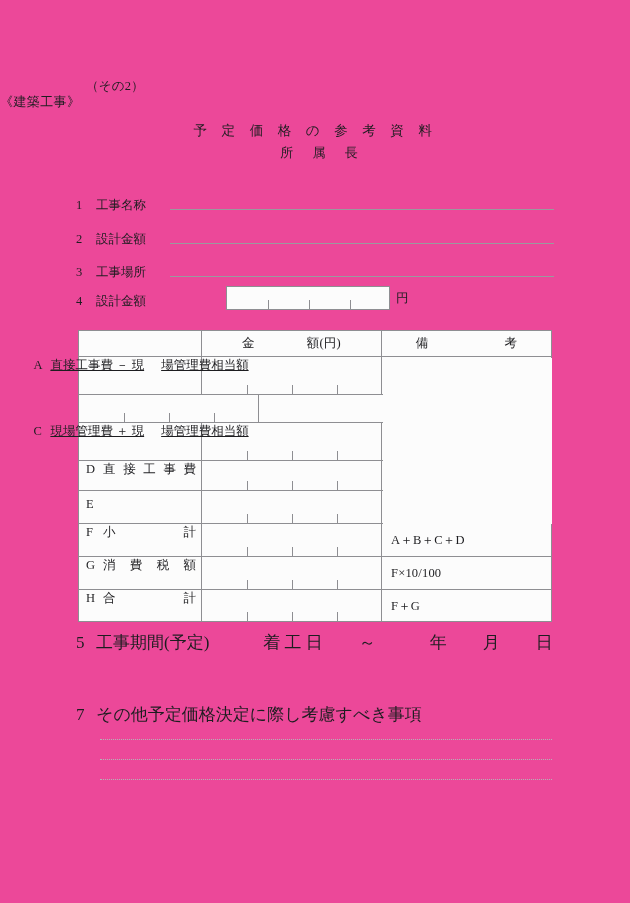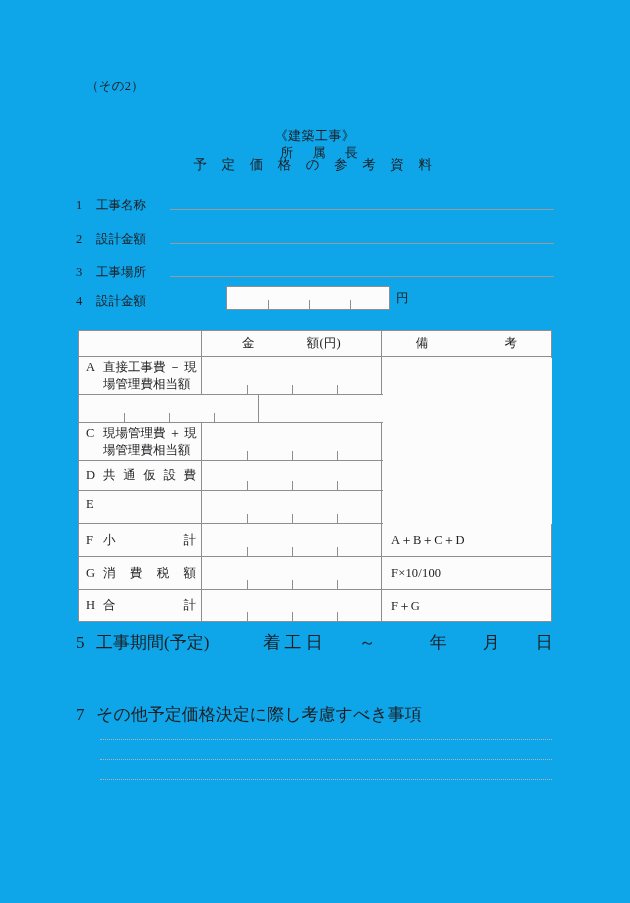--- a/index.html
+++ b/index.html
@@ -9,54 +9,52 @@
     background: #ffffff;
   }
   body {
     font-family: "Liberation Serif", "DejaVu Serif", serif;
     color: #1d1d20;
   }
   .page {
     position: relative;
     width: 630px;
     height: 903px;
-    background: #0ea5e9;
+    background: #ec4899;
     overflow: hidden;
   }
 
   
   .doc-ref {
     position: absolute;
     left: 86px;
     top: 78px;
     font-size: 12.5px;
     letter-spacing: 0.2px;
     white-space: nowrap;
   }
   .doc-cat {
     position: absolute;
     left: 0;
     right: 0;
     top: 93px;
-    text-align: center;
+    text-align: left;
     font-size: 13px;
     letter-spacing: 0.4px;
-    margin-top: 34px;
   }
   .doc-title {
     position: absolute;
     left: 0;
     right: 0;
     top: 122px;
     text-align: center;
     font-size: 13.5px;
     letter-spacing: 5.6px;
     padding-left: 1px;
     white-space: nowrap;
-    margin-top: 34px;
   }
   .doc-office {
     position: absolute;
     left: 0;
     right: 0;
     top: 144px;
     text-align: center;
     font-size: 13px;
     letter-spacing: 8px;
     padding-left: 16px;
@@ -166,22 +164,23 @@
   .th-rem span.a { margin-right: 76px; }
 
   
   .itm {
     position: absolute;
     left: 7px;
     right: 5px;
     top: 0;
     bottom: 0;
     display: flex;
-    flex-direction: column;
+    flex-direction: row;
     justify-content: center;
+    text-decoration: underline;
   }
   .itm .ln {
     display: block;
     line-height: 17px;
     white-space: nowrap;
   }
   .itm .code {
     display: inline-block;
     width: 17px;
   }
@@ -332,21 +331,21 @@
         <span class="tick-a" style="left:45px"></span>
         <span class="tick-a" style="left:90px"></span>
         <span class="tick-a" style="left:135px"></span>
       </div>
       <div class="c-rem"></div>
     </div>
 
     <div class="trow" style="height:30px">
       <div class="c-item">
         <div class="itm">
-          <span class="ln"><span class="code">D</span><span class="spread">共通仮設費</span></span>
+          <span class="ln"><span class="code">D</span><span class="spread">直接工事費</span></span>
         </div>
       </div>
       <div class="c-amt">
         <span class="tick-a" style="left:45px"></span>
         <span class="tick-a" style="left:90px"></span>
         <span class="tick-a" style="left:135px"></span>
       </div>
       <div class="c-rem"></div>
     </div>
 

